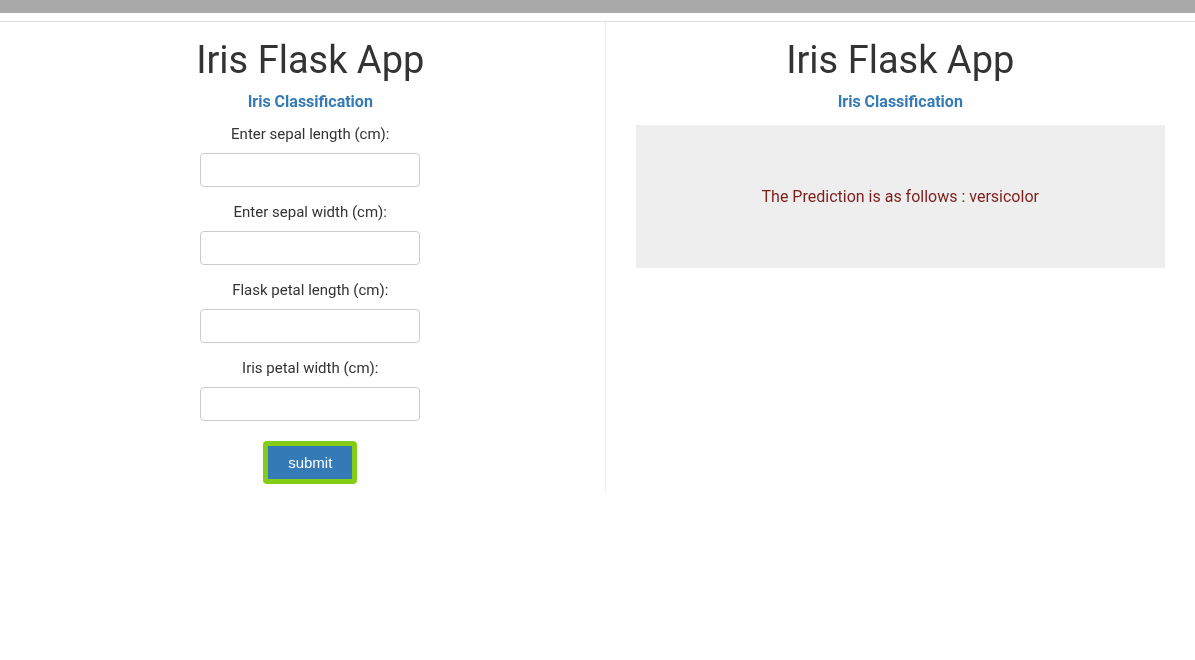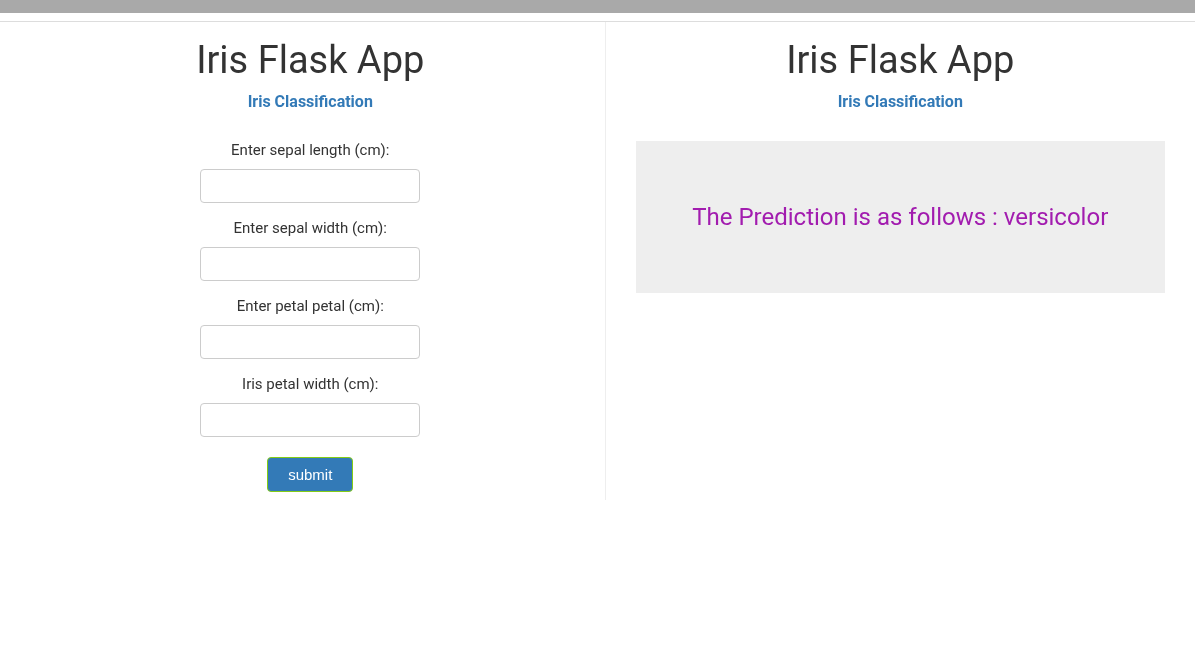--- a/index.html
+++ b/index.html
@@ -42,21 +42,21 @@
       font-weight: 400;
       color: #333;
       text-align: center;
       margin-bottom: 10px;
     }
     .subtitle {
       font-size: 16px;
       font-weight: 700;
       color: #337ab7;
       text-align: center;
-      margin-bottom: 30px;
+      margin-bottom: 14px;
     }
     .form-section {
       width: 220px;
       margin: 8px auto;
       text-align: center;
     }
     .field-label {
       font-size: 15px;
       color: #333;
       margin-bottom: 10px;
@@ -68,36 +68,36 @@
       border: 1px solid #ccc;
       border-radius: 4px;
       padding: 6px 12px;
       font-size: 14px;
       margin-bottom: 16px;
       background: #fff;
     }
     .submit-btn {
       background: #337ab7;
       color: #fff;
-      border: 1px solid #84cc16;
+      border: 5px solid #84cc16;
       border-radius: 4px;
       padding: 8px 20px;
       font-size: 15px;
       cursor: pointer;
       margin-top: 4px;
     }
     .result-box {
       background: #eeeeee;
       margin: 12px 30px 0 30px;
       padding: 62px 20px;
       text-align: center;
     }
     .result-text {
-      font-size: 24px;
-      color: #a21caf;
+      font-size: 16px;
+      color: #7f1d1d;
       font-weight: 400;
     }
   </style>
 </head>
 <body>
 
 <div class="top-grey-bar"></div>
 <div class="divider-line"></div>
 
 <div class="container">
@@ -107,21 +107,21 @@
     <div class="subtitle">Iris Classification</div>
 
     <div class="form-section">
 
       <label class="field-label">Enter sepal length (cm):</label>
       <input type="text" class="text-input" style="">
 
       <label class="field-label">Enter sepal width (cm):</label>
       <input type="text" class="text-input" style="">
 
-      <label class="field-label">Enter petal petal (cm):</label>
+      <label class="field-label">Flask petal length (cm):</label>
       <input type="text" class="text-input" style="">
 
       <label class="field-label">Iris petal width (cm):</label>
       <input type="text" class="text-input" style="">
 
       <button class="submit-btn">submit</button>
     </div>
   </div>
 
   <div class="panel">

